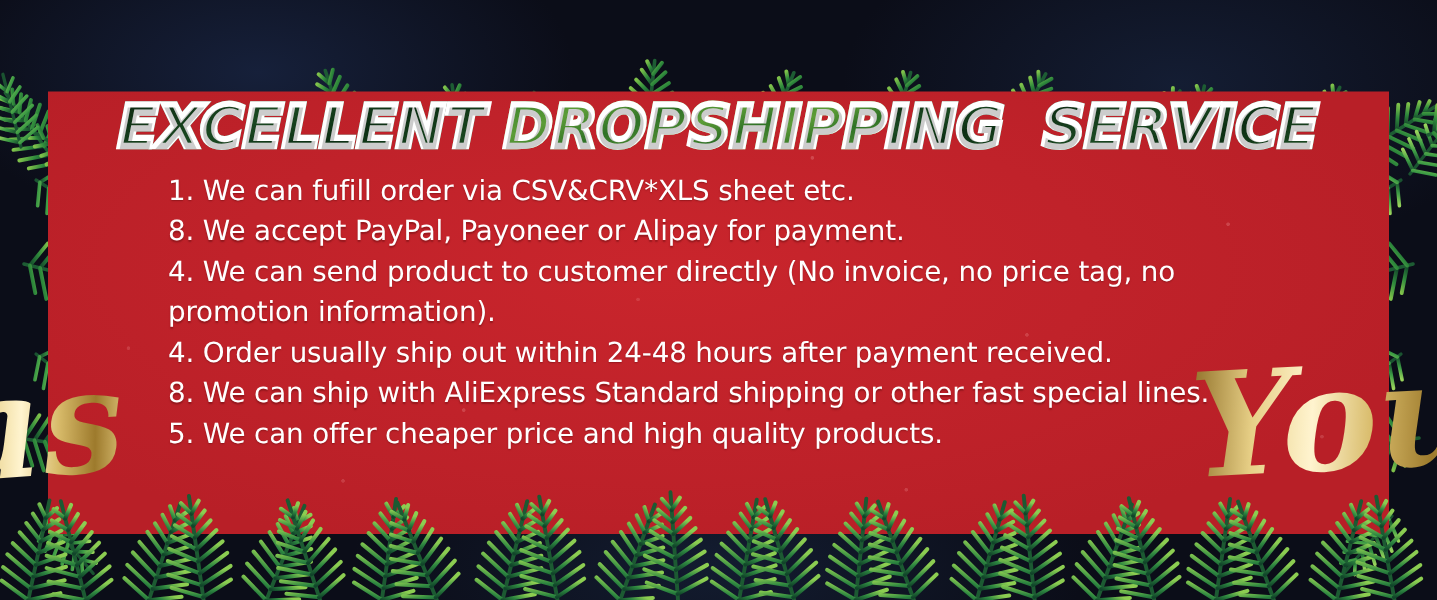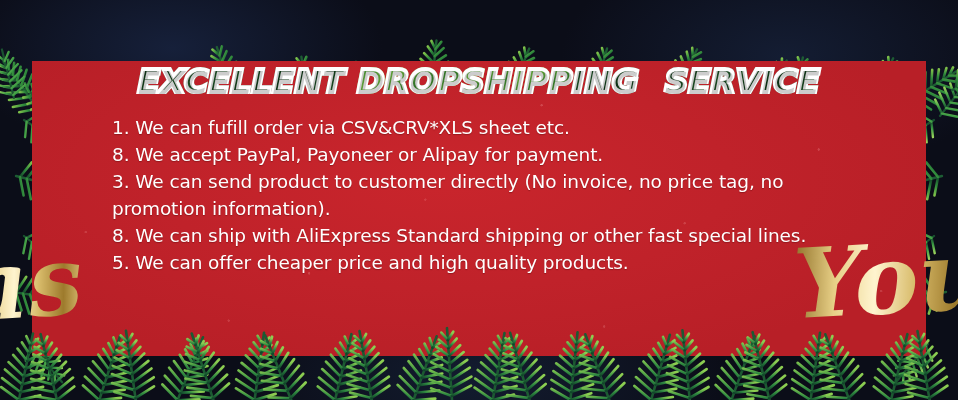--- a/index.html
+++ b/index.html
@@ -82,21 +82,21 @@
 
   
   .heading {
     position: absolute;
     left: 0; right: 0;
     top: 62px;
     text-align: center;
     font-family: "DejaVu Sans", sans-serif;
     font-weight: 700;
     font-style: italic;
-    font-size: 32px;
+    font-size: 38px;
     letter-spacing: .5px;
     white-space: nowrap;
     z-index: 4;
   }
   .heading .w {
     display: inline-block;
     -webkit-text-stroke: 4.2px #ffffff;
     paint-order: stroke fill;
     color: #13441d;
     text-shadow: 0 2px 0 rgba(0,0,0,.20);
@@ -326,21 +326,22 @@
   <div class="script script-left">as</div>
   <div class="script script-right">You</div>
 
   <div class="heading">
     <span class="w dark">EXCELLENT</span><span class="sp"></span><span class="w bright">DROP</span><span class="w bright">SH</span><span class="w bright">IPP</span><span class="w dark">ING</span><span class="sp"></span><span class="sp"></span><span class="w dark">SERVICE</span>
   </div>
 
   <div class="body-copy">
     <p>1. We can fufill order via CSV&amp;CRV*XLS sheet etc.</p>
     <p>8. We accept PayPal, Payoneer or Alipay for payment.</p>
-    <p>3. We can send product to customer directly (No invoice, no price tag, no promotion information).</p>
+    <p>4. We can send product to customer directly (No invoice, no price tag, no promotion information).</p>
+    <p>4. Order usually ship out within 24-48 hours after payment received.</p>
     <p>8. We can ship with AliExpress Standard shipping or other fast special lines.</p>
     <p>5. We can offer cheaper price and high quality products.</p>
   </div>
 
   <div class="foliage">
     <svg width="958" height="150" style="left:0; bottom:-4px;" viewBox="0 0 958 150">
       <defs>
         <linearGradient id="gD" x1="0" y1="1" x2="0.4" y2="0">
           <stop offset="0" stop-color="#11452a"></stop>
             <stop offset="0.45" stop-color="#2d8640"></stop>

